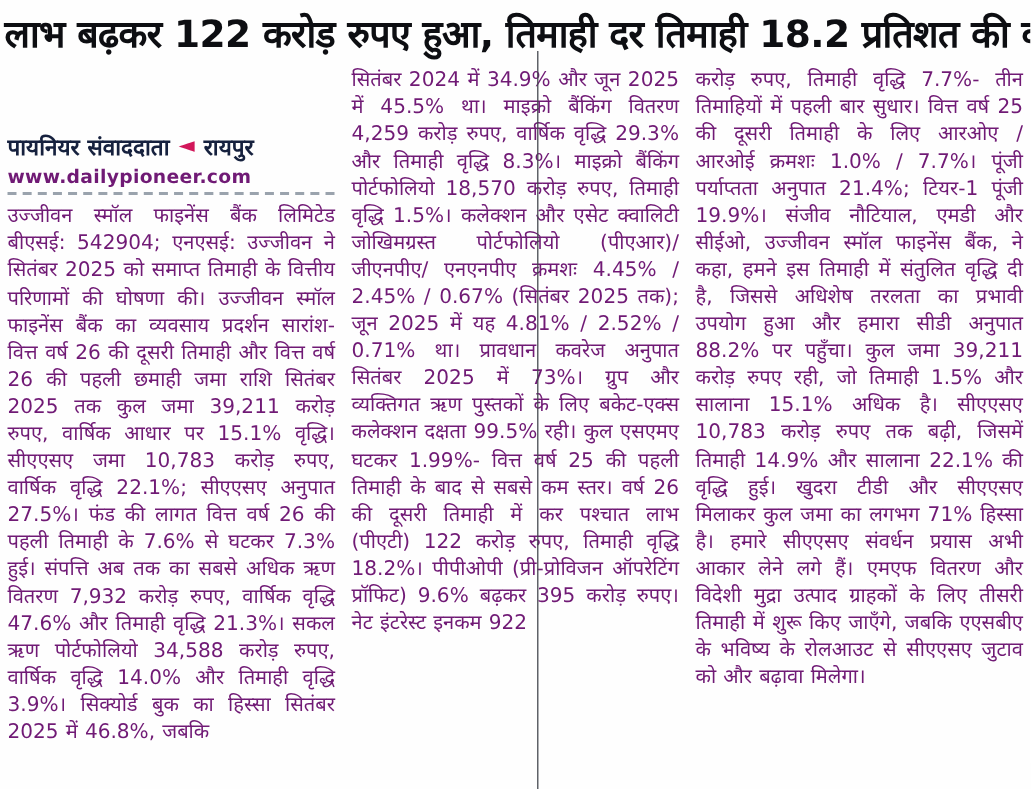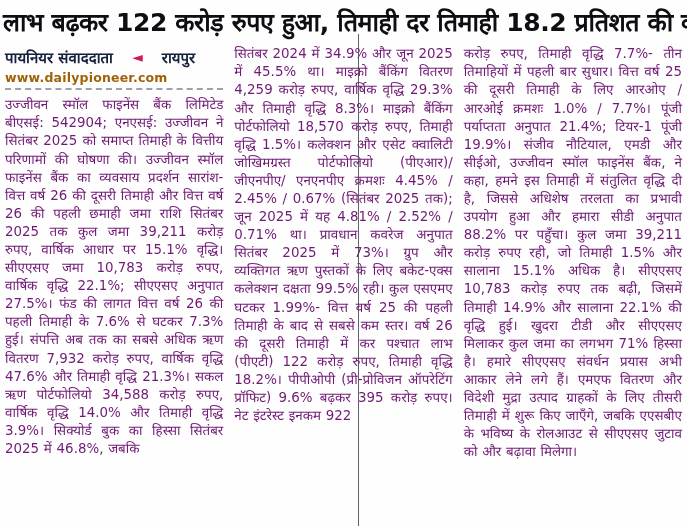--- a/index.html
+++ b/index.html
@@ -36,36 +36,37 @@
     margin:0;
     text-align:justify;
     font-size:13.4px;
     line-height:18.1px;
     color:#701a75;
     word-spacing:0.5px;
   }
   .byline-row{
     display:flex;
     align-items:center;
-    gap:19px;
+    gap:6px;
     font-size:15px;
     font-weight:700;
     color:#16213e;
     padding:2px 0 1px 0;
     white-space:nowrap;
+    margin-top:40px;
   }
   .arrow-icon{
     color:#d2175a;
     font-size:14px;
     line-height:1;
   }
   .site-url{
     font-size:12.5px;
     font-weight:700;
-    color:#a16207;
+    color:#701a75;
     letter-spacing:0.2px;
     margin:2px 0 3px 0;
   }
   .dash-sep{
     border:none;
     border-top:2px dashed #9aa3ad;
     margin:1px 0 6px 0;
   }
   .rule-artifact{
     position:absolute;

